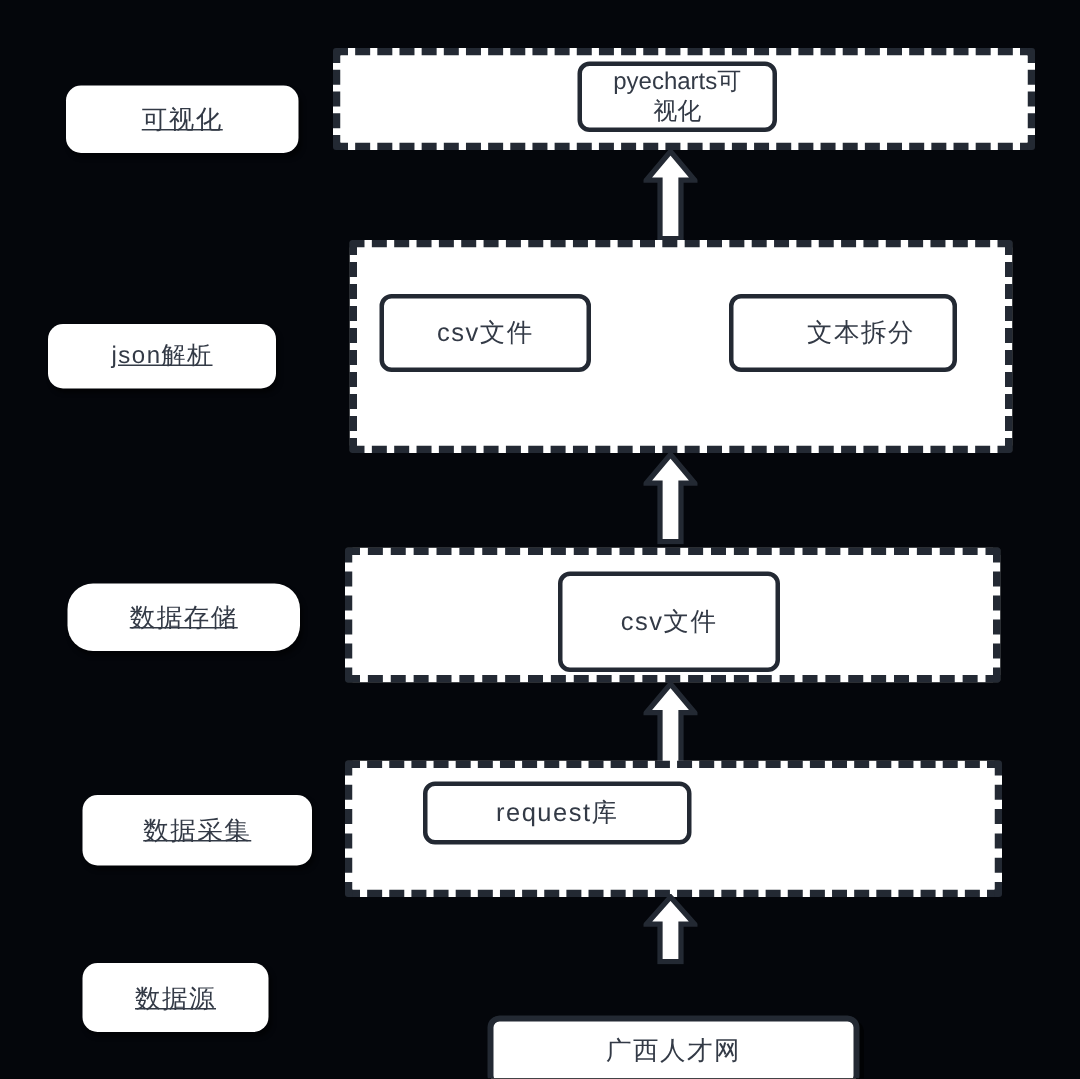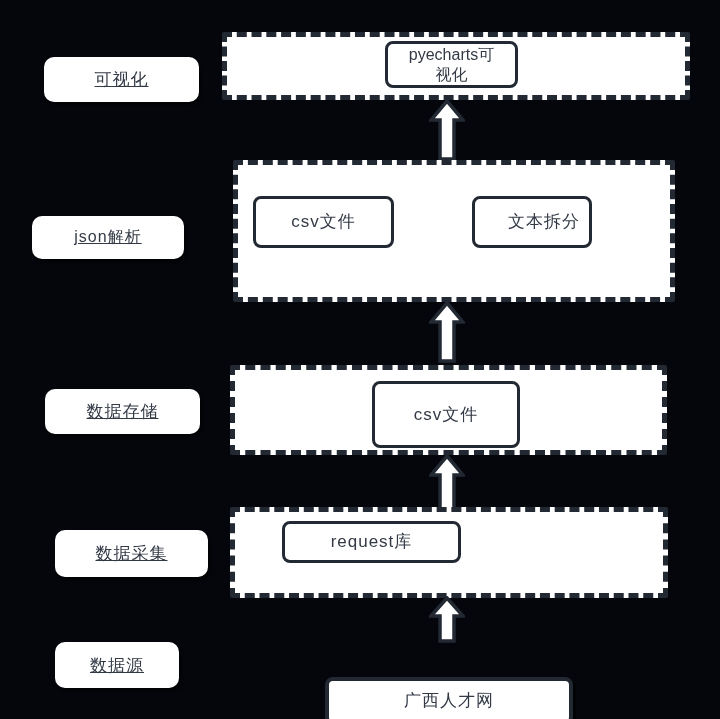--- a/index.html
+++ b/index.html
@@ -52,25 +52,25 @@
   
   .lbl-1{left:44px;top:57px;width:155px;height:45px;}
   .d-1{left:222px;top:32px;width:468px;height:68px;}
   .n-pyecharts{left:385px;top:41px;width:133px;height:47px;font-size:16px;line-height:20px;padding:1px 15px;letter-spacing:0;}
   .a-1{left:429px;top:99px;}
 
   
   .lbl-2{left:32px;top:216px;width:152px;height:43px;font-size:16px;}
   .d-2{left:233px;top:160px;width:442px;height:142px;}
   .n-group{left:253px;top:196px;width:141px;height:52px;}
-  .n-split{left:472px;top:196px;width:120px;height:52px;padding-left:24px;}
+  .n-split{left:486px;top:196px;width:152px;height:52px;padding-left:24px;}
   .a-2{left:429px;top:301px;}
 
   
-  .lbl-3{left:45px;top:389px;width:155px;height:45px;}
+  .lbl-3{left:45px;top:389px;width:155px;height:45px;border-radius:17px;}
   .d-3{left:230px;top:365px;width:437px;height:90px;}
   .n-csv{left:372px;top:381px;width:148px;height:67px;}
   .a-3{left:429px;top:454px;}
 
   
   .lbl-4{left:55px;top:530px;width:153px;height:47px;}
   .d-4{left:230px;top:507px;width:438px;height:91px;}
   .n-request{left:282px;top:521px;width:179px;height:42px;}
   .n-json{left:478px;top:533px;width:129px;height:47px;}
   .a-4{left:429px;top:596px;}

